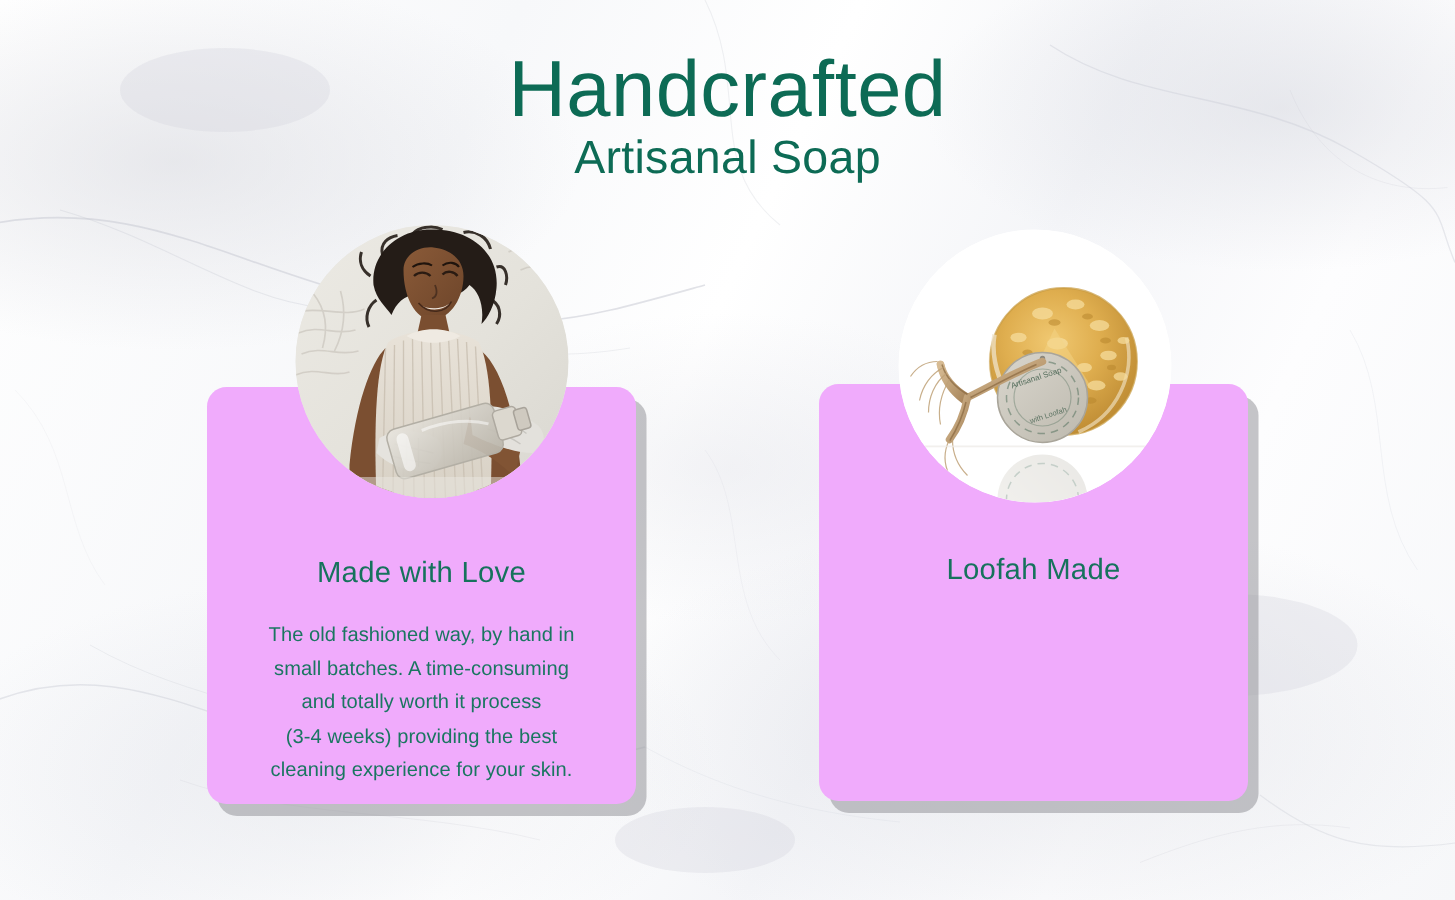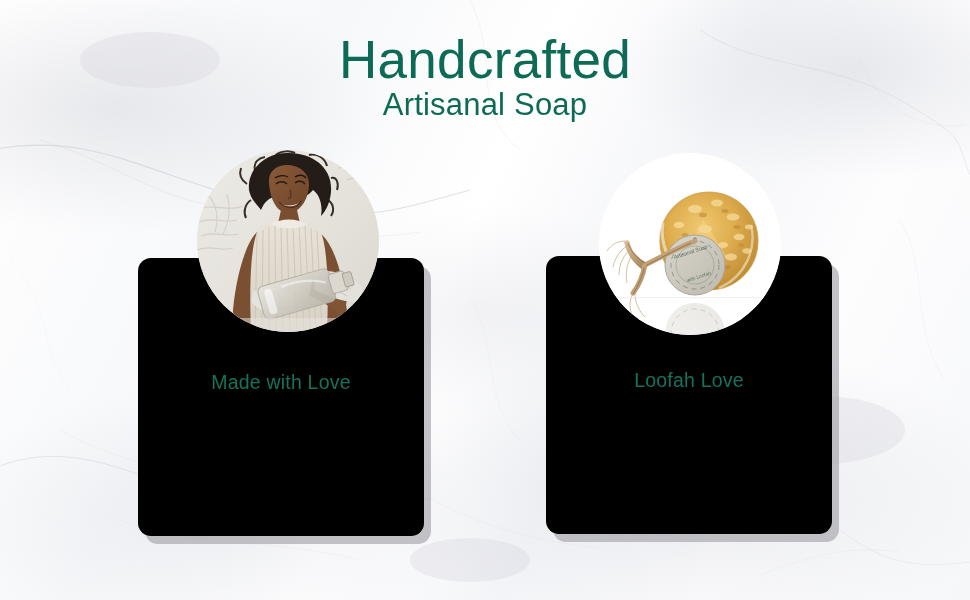--- a/index.html
+++ b/index.html
@@ -53,21 +53,21 @@
     letter-spacing: .2px;
     color: #0d6b55;
     font-weight: 400;
   }
 
   
   .card {
     position: absolute;
     width: 286px;
     height: 278px;
-    background: #000000;
+    background: #f0abfc;
     border-radius: 13px;
     box-shadow: 7px 8px 0 0 rgba(150,150,155,.55);
     z-index: 3;
   }
   .card-left  { left: 138px; top: 258px; }
   .card-right { left: 546px; top: 256px; }
 
   .card-body {
     position: absolute;
     left: 0; right: 0;
@@ -134,20 +134,25 @@
 </svg>
 
 <div class="heading">
   <span class="line1">Handcrafted</span>
   <span class="line2">Artisanal Soap</span>
 </div>
 
 <div class="card card-left">
   <div class="card-body">
     <div class="card-title">Made with Love</div>
+    <div class="card-text">The old fashioned way, by hand in
+small batches. A time-consuming
+and totally worth it process
+(3-4 weeks) providing the best
+cleaning experience for your skin.</div>
   </div>
 </div>
 
 <div class="photo photo-left">
   <svg viewBox="0 0 182 182">
     <defs>
       <clipPath id="clipL">
           <circle cx="91" cy="91" r="91"></circle>
         </clipPath>
       <linearGradient id="wallL" x1="0" y1="0" x2="1" y2="1">
@@ -258,21 +263,21 @@
         <path d="M86 130 C 104 128, 120 132, 130 138" stroke="#ffffff" stroke-width="2" fill="none" opacity=".5"></path>
       </g>
 
       <rect y="168" width="182" height="14" fill="#e9e7e1" opacity=".5"></rect>
     </g>
   </svg>
 </div>
 
 <div class="card card-right">
   <div class="card-body">
-    <div class="card-title">Loofah Love</div>
+    <div class="card-title">Loofah Made</div>
   </div>
 </div>
 
 <div class="photo photo-right">
   <svg viewBox="0 0 182 182">
     <defs>
       <clipPath id="clipR">
           <circle cx="91" cy="91" r="91"></circle>
         </clipPath>
       <radialGradient id="soapR" cx="42%" cy="36%" r="72%">

